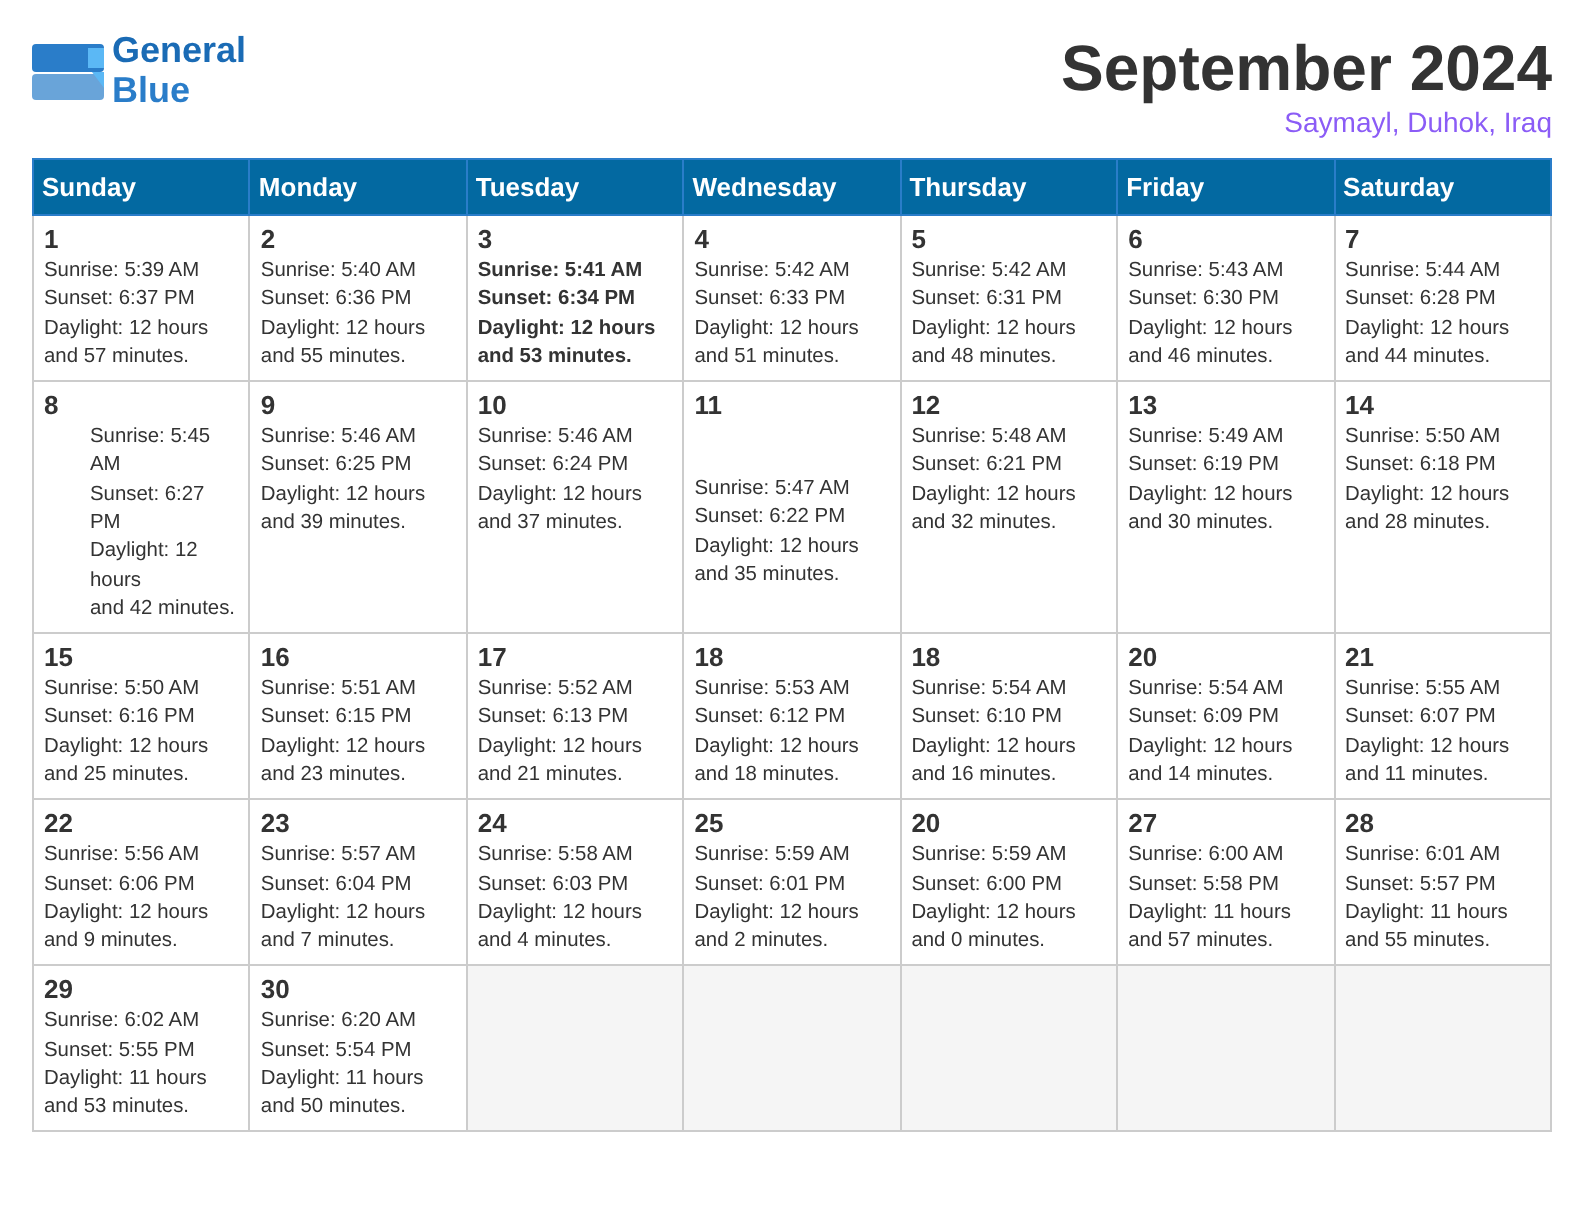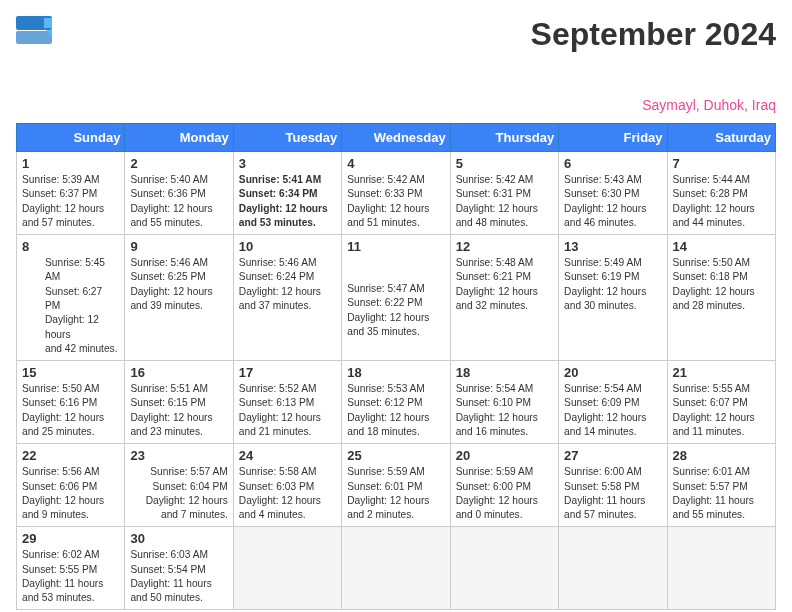--- a/index.html
+++ b/index.html
@@ -35,33 +35,32 @@
     .title-block {
       text-align: right;
     }
     .month-year {
       font-size: 32px;
       font-weight: bold;
       color: #333;
     }
     .location {
       font-size: 14px;
-      color: #ec4899;
-      margin-top: 44px;
+      color: #8b5cf6;
     }
     .calendar {
       width: 100%;
       border-collapse: collapse;
       font-size: 10.5px;
     }
     .calendar th {
-      background-color: #3b82f6;
+      background-color: #0369a1;
       color: #fff;
       padding: 6px 4px;
-      text-align: right;
+      text-align: left;
       font-size: 13px;
       font-weight: bold;
       border: 1px solid #2a7dc9;
     }
     .calendar td {
       border: 1px solid #ccc;
       vertical-align: top;
       padding: 4px 5px;
       width: 108px;
       min-height: 80px;
@@ -90,20 +89,24 @@
 <body>
 
 <div class="header">
   <div class="logo">
     <svg class="logo-icon" viewBox="0 0 36 28">
       <rect x="0" y="0" width="36" height="14" fill="#2a7dc9" rx="2"></rect>
       <rect x="0" y="15" width="36" height="13" fill="#2a7dc9" rx="2" opacity="0.7"></rect>
       <polygon points="28,2 36,2 36,12 28,12" fill="#5bb8f5"></polygon>
       <polygon points="30,14 36,14 36,22" fill="#5bb8f5"></polygon>
     </svg>
+    <div class="logo-text">
+      <div><span>General</span></div>
+      <div><span style="color:#2a7dc9;">Blue</span></div>
+    </div>
   </div>
   <div class="title-block">
     <div class="month-year">September 2024</div>
     <div class="location">Saymayl, Duhok, Iraq</div>
   </div>
 </div>
 
 <table class="calendar">
   <thead>
     <tr>
@@ -273,21 +276,21 @@
       <tr>
         <td>
           <span class="day-number">22</span>
           <div class="day-info" style="white-space: pre-line;">Sunrise: 5:56 AM
 Sunset: 6:06 PM
 Daylight: 12 hours
 and 9 minutes.</div>
         </td>
         <td>
           <span class="day-number">23</span>
-          <div class="day-info" style="white-space: pre-line; text-align: right;">Sunrise: 5:57 AM
+          <div class="day-info" style="white-space: pre-line;">Sunrise: 5:57 AM
 Sunset: 6:04 PM
 Daylight: 12 hours
 and 7 minutes.</div>
         </td>
         <td>
           <span class="day-number">24</span>
           <div class="day-info" style="white-space: pre-line;">Sunrise: 5:58 AM
 Sunset: 6:03 PM
 Daylight: 12 hours
 and 4 minutes.</div>
@@ -324,21 +327,21 @@
       <tr>
         <td>
           <span class="day-number">29</span>
           <div class="day-info" style="white-space: pre-line;">Sunrise: 6:02 AM
 Sunset: 5:55 PM
 Daylight: 11 hours
 and 53 minutes.</div>
         </td>
         <td>
           <span class="day-number">30</span>
-          <div class="day-info" style="white-space: pre-line;">Sunrise: 6:03 AM
+          <div class="day-info" style="white-space: pre-line;">Sunrise: 6:20 AM
 Sunset: 5:54 PM
 Daylight: 11 hours
 and 50 minutes.</div>
         </td>
         <td class="empty"></td>
         <td class="empty"></td>
         <td class="empty"></td>
         <td class="empty"></td>
         <td class="empty"></td>
       </tr>

